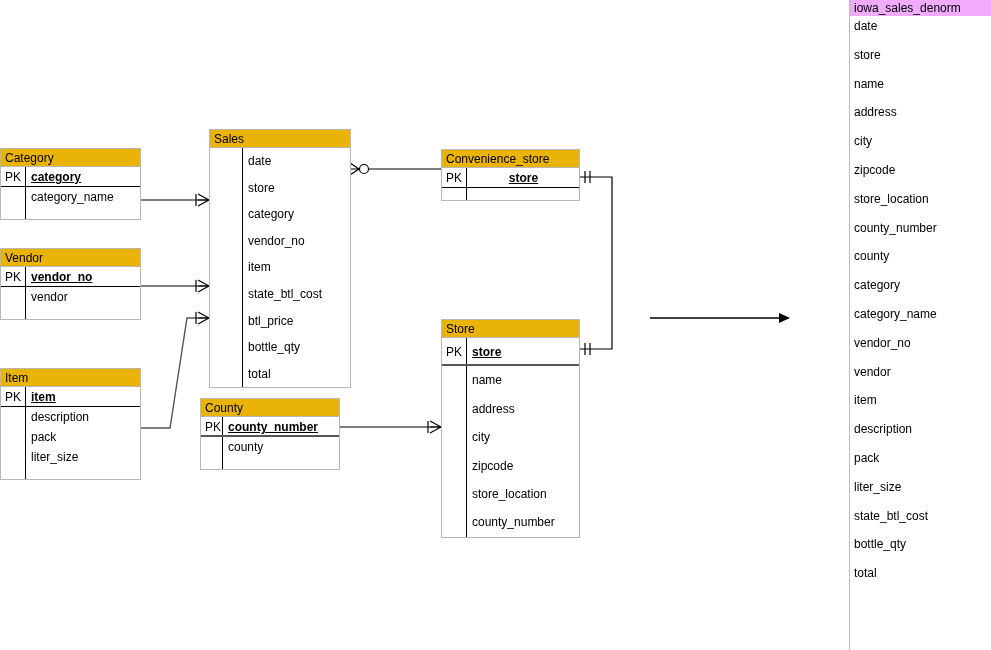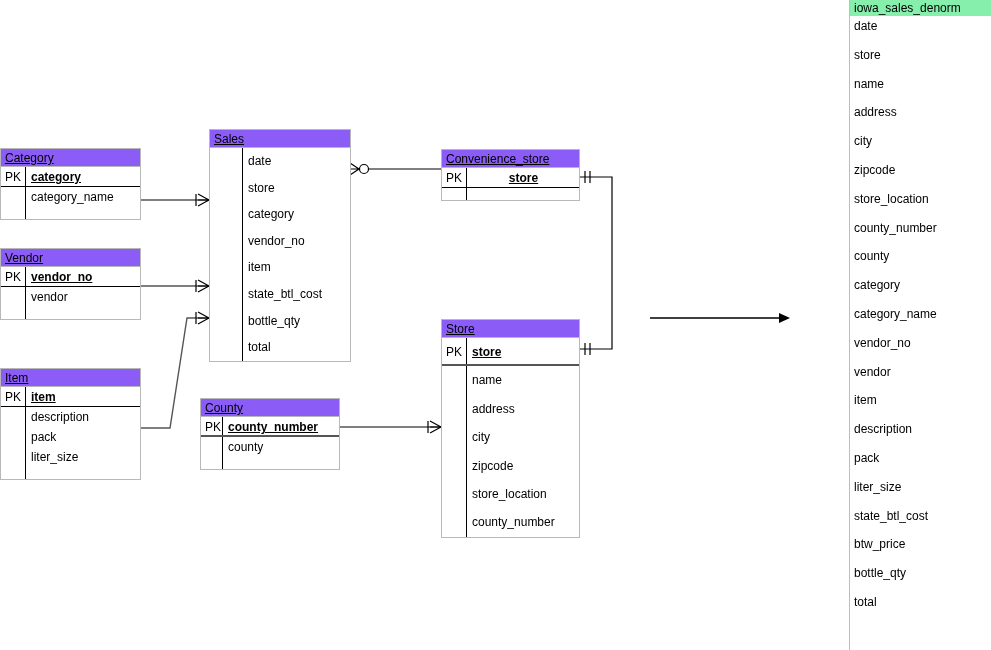--- a/index.html
+++ b/index.html
@@ -33,30 +33,29 @@
   }
 
   
   .entity {
     position: absolute;
     background: #ffffff;
     border: 1px solid #b8b8b8;
     box-sizing: border-box;
   }
   .entity-title {
-    background: #8b5cf6;
+    background: #eab308;
     border-bottom: 1px solid #b8b8b8;
     height: 18px;
     line-height: 18px;
     padding-left: 4px;
     font-size: 12px;
     color: #000;
     box-sizing: border-box;
     white-space: nowrap;
-    text-decoration: underline;
   }
   .entity-body {
     position: relative;
   }
   
   .gutter-line {
     position: absolute;
     top: 0;
     bottom: 0;
     width: 0;
@@ -95,21 +94,21 @@
   }
 
   
   #denorm-list {
     position: absolute;
     background: #ffffff;
     border-left: 1px solid #bdbdbd;
     box-sizing: border-box;
   }
   #denorm-list .dl-header {
-    background: #86efac;
+    background: #f0abfc;
     height: 16px;
     line-height: 16px;
     padding-left: 4px;
     font-size: 12px;
     box-sizing: border-box;
     white-space: nowrap;
   }
   #denorm-list .dl-item {
     height: 28.8px;
     line-height: 20px;
@@ -238,20 +237,23 @@
             <span class="attr" style="left: 38px;">category</span>
           </div>
           <div class="row" style="height: 26.6px; line-height: 26.6px;">
             <span class="attr" style="left: 38px;">vendor_no</span>
           </div>
           <div class="row" style="height: 26.6px; line-height: 26.6px;">
             <span class="attr" style="left: 38px;">item</span>
           </div>
           <div class="row" style="height: 26.6px; line-height: 26.6px;">
             <span class="attr" style="left: 38px;">state_btl_cost</span>
+          </div>
+          <div class="row" style="height: 26.6px; line-height: 26.6px;">
+            <span class="attr" style="left: 38px;">btl_price</span>
           </div>
           <div class="row" style="height: 26.6px; line-height: 26.6px;">
             <span class="attr" style="left: 38px;">bottle_qty</span>
           </div>
           <div class="row" style="height: 26.6px; line-height: 26.6px;">
             <span class="attr" style="left: 38px;">total</span>
           </div>
         </div>
       </div>
       <div class="entity" style="left: 441px; top: 149px; width: 139px;">
@@ -323,19 +325,18 @@
         <div class="dl-item">county</div>
         <div class="dl-item">category</div>
         <div class="dl-item">category_name</div>
         <div class="dl-item">vendor_no</div>
         <div class="dl-item">vendor</div>
         <div class="dl-item">item</div>
         <div class="dl-item">description</div>
         <div class="dl-item">pack</div>
         <div class="dl-item">liter_size</div>
         <div class="dl-item">state_btl_cost</div>
-        <div class="dl-item">btw_price</div>
         <div class="dl-item">bottle_qty</div>
         <div class="dl-item">total</div>
       </div>
   </div>
 
 </div>
 
 </body></html>

